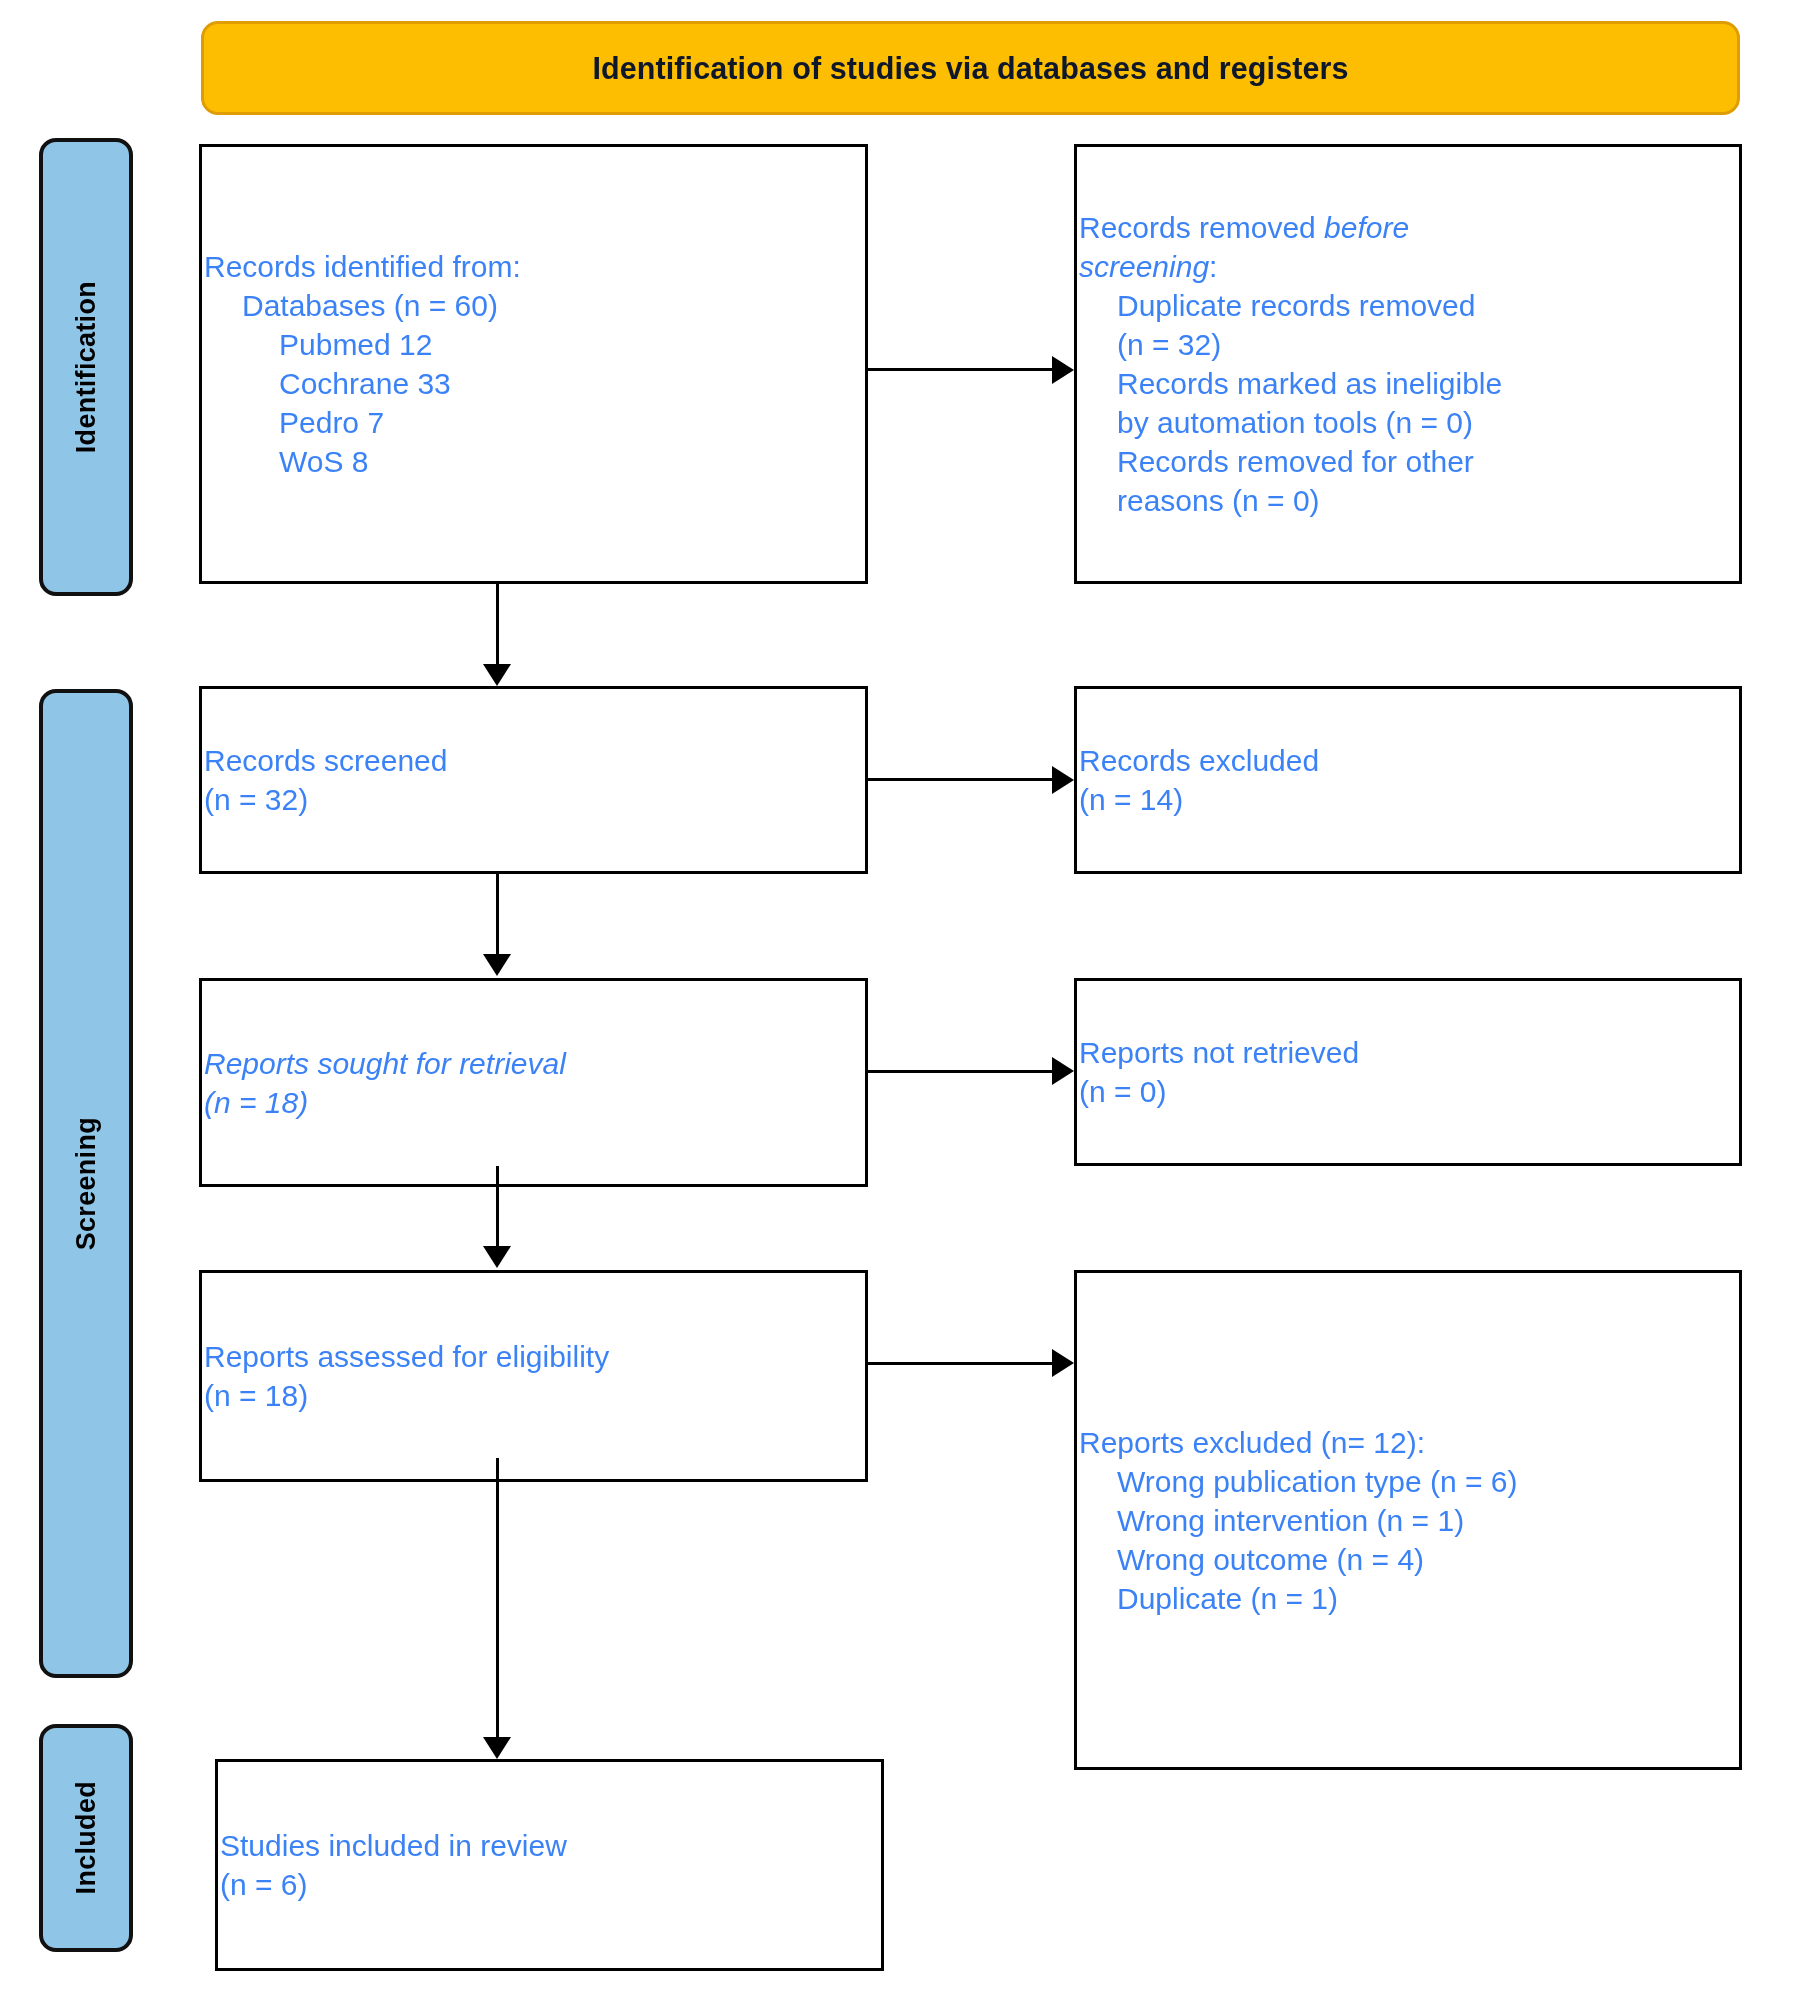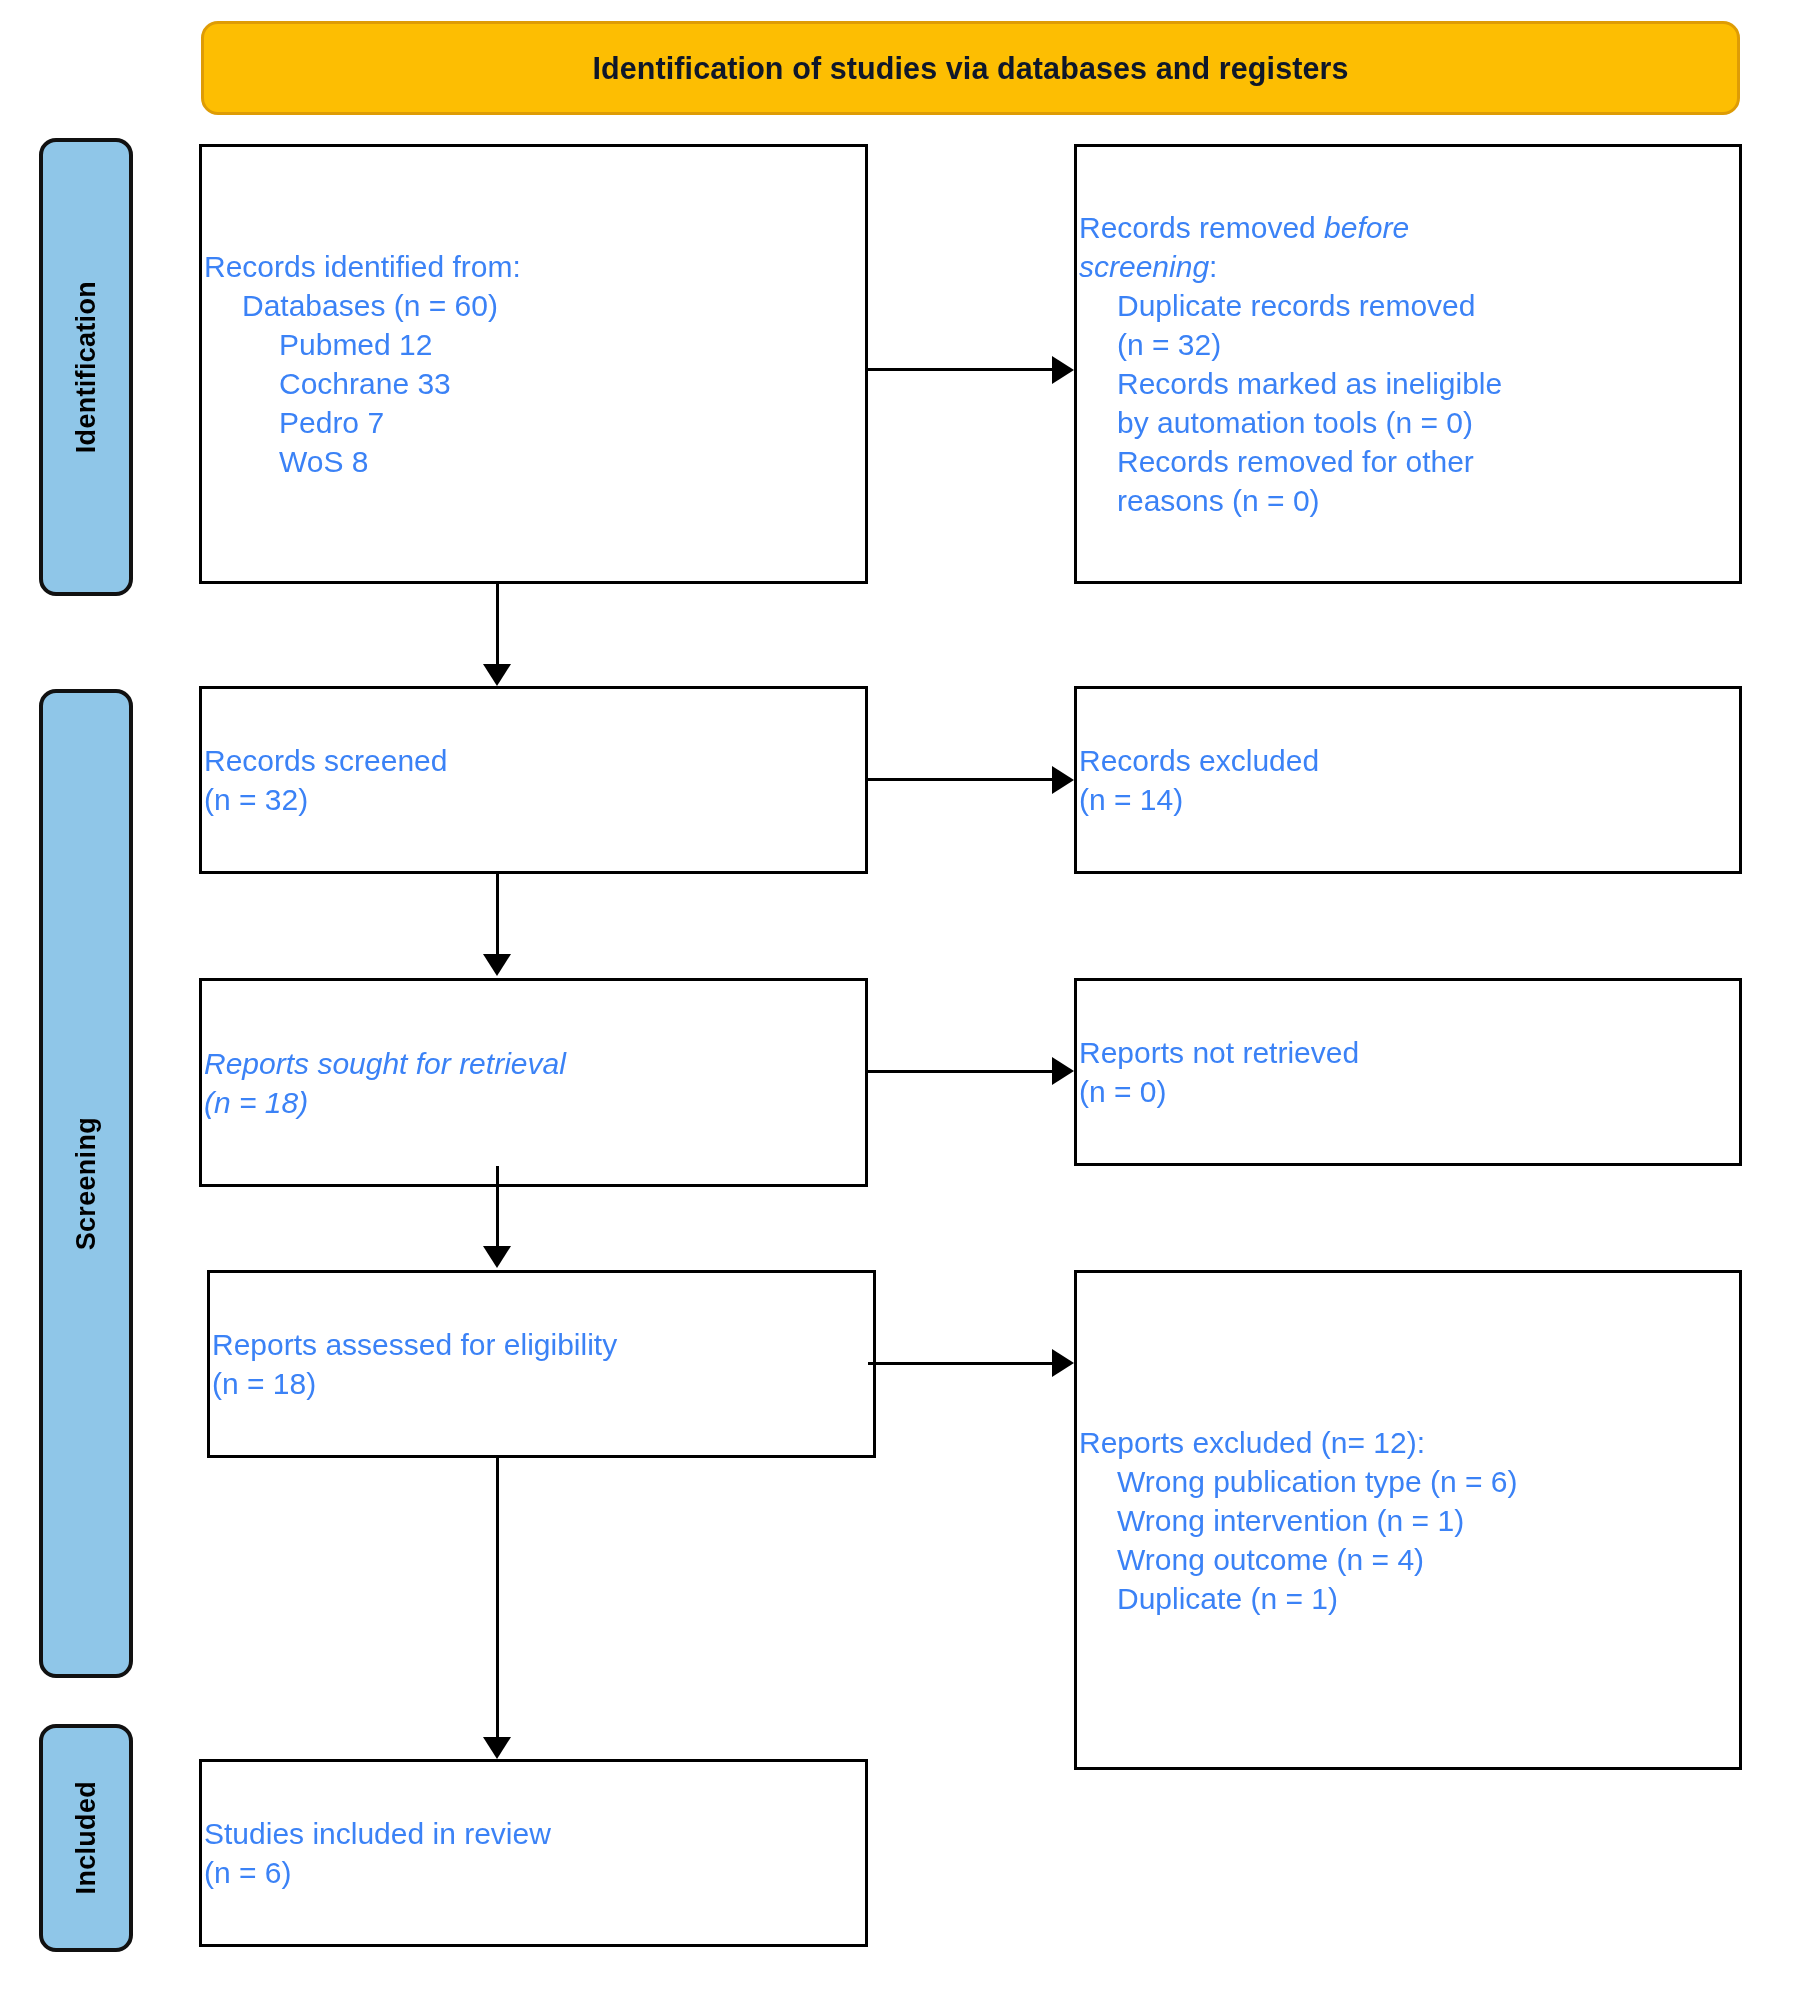--- a/index.html
+++ b/index.html
@@ -197,21 +197,21 @@
       <div class="ln">(n = 0)</div>
     </div>
   </div>
 
   <div class="hline" style="left:868px; top:1070px; width:184px;"></div>
   <div class="arrow-right" style="left:1052px; top:1057px;"></div>
 
   <div class="vline" style="left:496px; top:1166px; height:80px;"></div>
   <div class="arrow-down" style="left:483px; top:1246px;"></div>
 
-  <div class="box" style="left:199px; top:1270px; width:669px; height:188px;margin-left:8px;">
+  <div class="box" style="left:199px; top:1270px; width:669px; height:212px;">
     <div class="box-body">
       <div class="ln">Reports assessed for eligibility</div>
       <div class="ln">(n = 18)</div>
     </div>
   </div>
 
   <div class="box" style="left:1074px; top:1270px; width:668px; height:500px;">
     <div class="box-body">
       <div class="ln">Reports excluded (n= 12):</div>
       <div class="ln ind1">Wrong publication type (n = 6)</div>
@@ -220,21 +220,21 @@
       <div class="ln ind1">Duplicate (n = 1)</div>
     </div>
   </div>
 
   <div class="hline" style="left:868px; top:1362px; width:184px;"></div>
   <div class="arrow-right" style="left:1052px; top:1349px;"></div>
 
   <div class="vline" style="left:496px; top:1458px; height:279px;"></div>
   <div class="arrow-down" style="left:483px; top:1737px;"></div>
 
-  <div class="box" style="left:199px; top:1759px; width:669px; height:188px;">
+  <div class="box" style="left:215px; top:1759px; width:669px; height:212px;">
     <div class="box-body">
       <div class="ln">Studies included in review</div>
       <div class="ln">(n = 6)</div>
     </div>
   </div>
 
 </div>
 
 
 </body></html>

